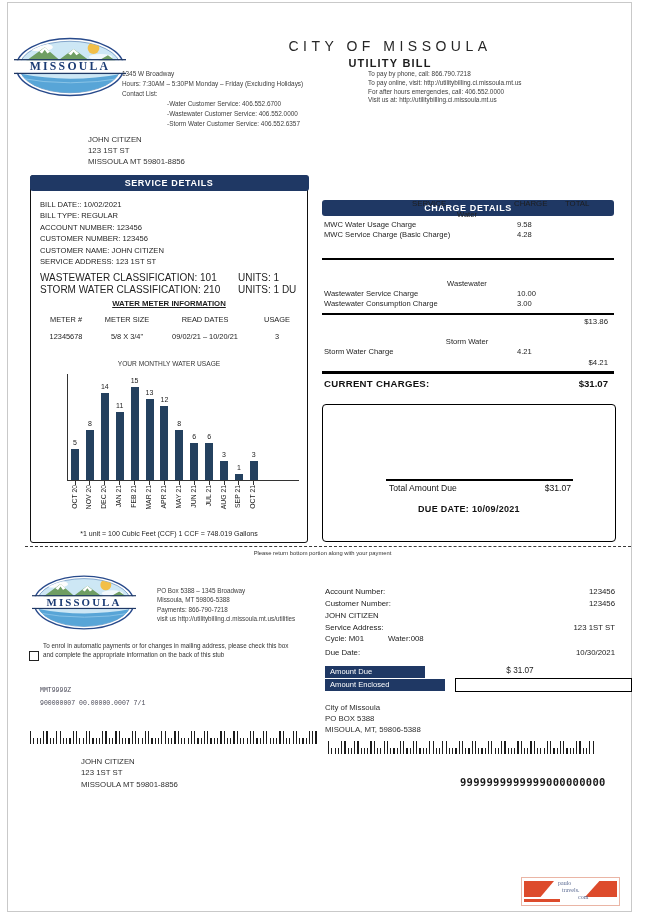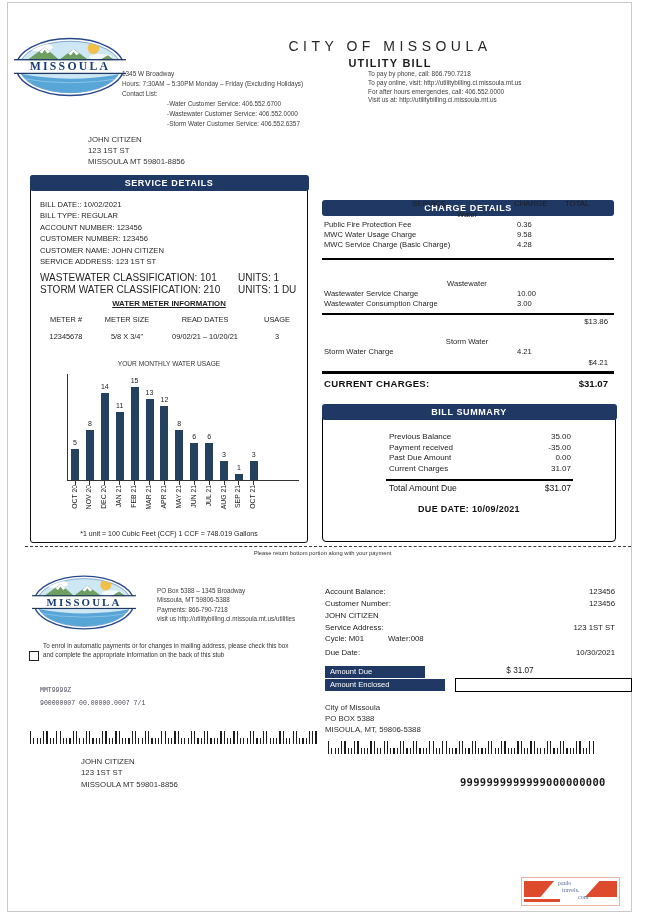--- a/index.html
+++ b/index.html
@@ -272,21 +272,20 @@
   </div>
 
   <div id="cd-hdr" class="panel-hdr">CHARGE DETAILS</div>
   <div id="cd-cols">
     <span class="cdc-service">SERVICE</span>
     <span class="cdc-charge">CHARGE</span>
     <span class="cdc-total">TOTAL</span>
   </div>
   <div id="cd-water-label" class="cd-sec">Water</div>
   <div id="cd-water-items" class="cd-items">
-      <div class="ci-row"><span class="ci-name">Public Fire Protection Fee</span><span class="ci-charge">0.36</span></div>
       <div class="ci-row"><span class="ci-name">MWC Water Usage Charge</span><span class="ci-charge">9.58</span></div>
       <div class="ci-row"><span class="ci-name">MWC Service Charge (Basic Charge)</span><span class="ci-charge">4.28</span></div>
     </div>
   <div id="cd-hr1" class="cd-hr"></div>
   <div id="cd-ww-label" class="cd-sec">Wastewater</div>
   <div id="cd-ww-items" class="cd-items">
       <div class="ci-row"><span class="ci-name">Wastewater Service Charge</span><span class="ci-charge">10.00</span></div>
       <div class="ci-row"><span class="ci-name">Wastewater Consumption Charge</span><span class="ci-charge">3.00</span></div>
     </div>
   <div id="cd-hr2" class="cd-hr"></div>
@@ -294,39 +293,20 @@
   <div id="cd-sw-label" class="cd-sec">Storm Water</div>
   <div id="cd-sw-items" class="cd-items">
       <div class="ci-row"><span class="ci-name">Storm Water Charge</span><span class="ci-charge">4.21</span></div>
     </div>
   <div id="cd-sub2" class="cd-sub">$4.21</div>
   <div id="cd-hr3" class="cd-hr"></div>
   <div id="cd-current-label">CURRENT CHARGES:</div>
   <div id="cd-current-value">$31.07</div>
 
   <div id="bs-panel">
-    <div class="panel-hdr panel-top">BILL SUMMARY</div>
-    <div id="bs-rows">
-        <div class="pair-row">
-          <span class="pair-label">Previous Balance</span>
-          <span class="pair-value">35.00</span>
-        </div>
-        <div class="pair-row">
-          <span class="pair-label">Payment received</span>
-          <span class="pair-value">-35.00</span>
-        </div>
-        <div class="pair-row">
-          <span class="pair-label">Past Due Amount</span>
-          <span class="pair-value">0.00</span>
-        </div>
-        <div class="pair-row">
-          <span class="pair-label">Current Charges</span>
-          <span class="pair-value">31.07</span>
-        </div>
-      </div>
     <div id="bs-hr"></div>
     <div id="bs-total">
       <span class="pair-label">Total Amount Due</span>
       <span class="pair-value">$31.07</span>
     </div>
     <div id="bs-due">DUE DATE: 10/09/2021</div>
   </div>
 
   <div id="divider-line"></div>
   <div id="divider-note">Please return bottom portion along with your payment</div>
@@ -355,21 +335,21 @@
   <text x="62" y="36.8" text-anchor="middle" font-family="Liberation Serif, serif" font-weight="bold" font-size="13" letter-spacing="2.5" fill="#1c3c74">MISSOULA</text>
 </svg></div>
   <div id="stub-office">
       <div class="line">PO Box 5388 – 1345 Broadway</div>
       <div class="line">Missoula, MT 59806-5388</div>
       <div class="line">Payments: 866-790-7218</div>
       <div class="line">visit us  http://utilitybilling.ci.missoula.mt.us/utilities</div>
     </div>
   <div id="stub-acct">
       <div class="pair-row">
-        <span class="pair-label">Account Balance:</span>
+        <span class="pair-label">Account Number:</span>
         <span class="pair-value">123456</span>
       </div>
       <div class="pair-row">
         <span class="pair-label">Customer Number:</span>
         <span class="pair-value">123456</span>
       </div>
       <div class="pair-row">
         <span class="pair-value">JOHN CITIZEN</span>
       </div>
       <div class="pair-row">

